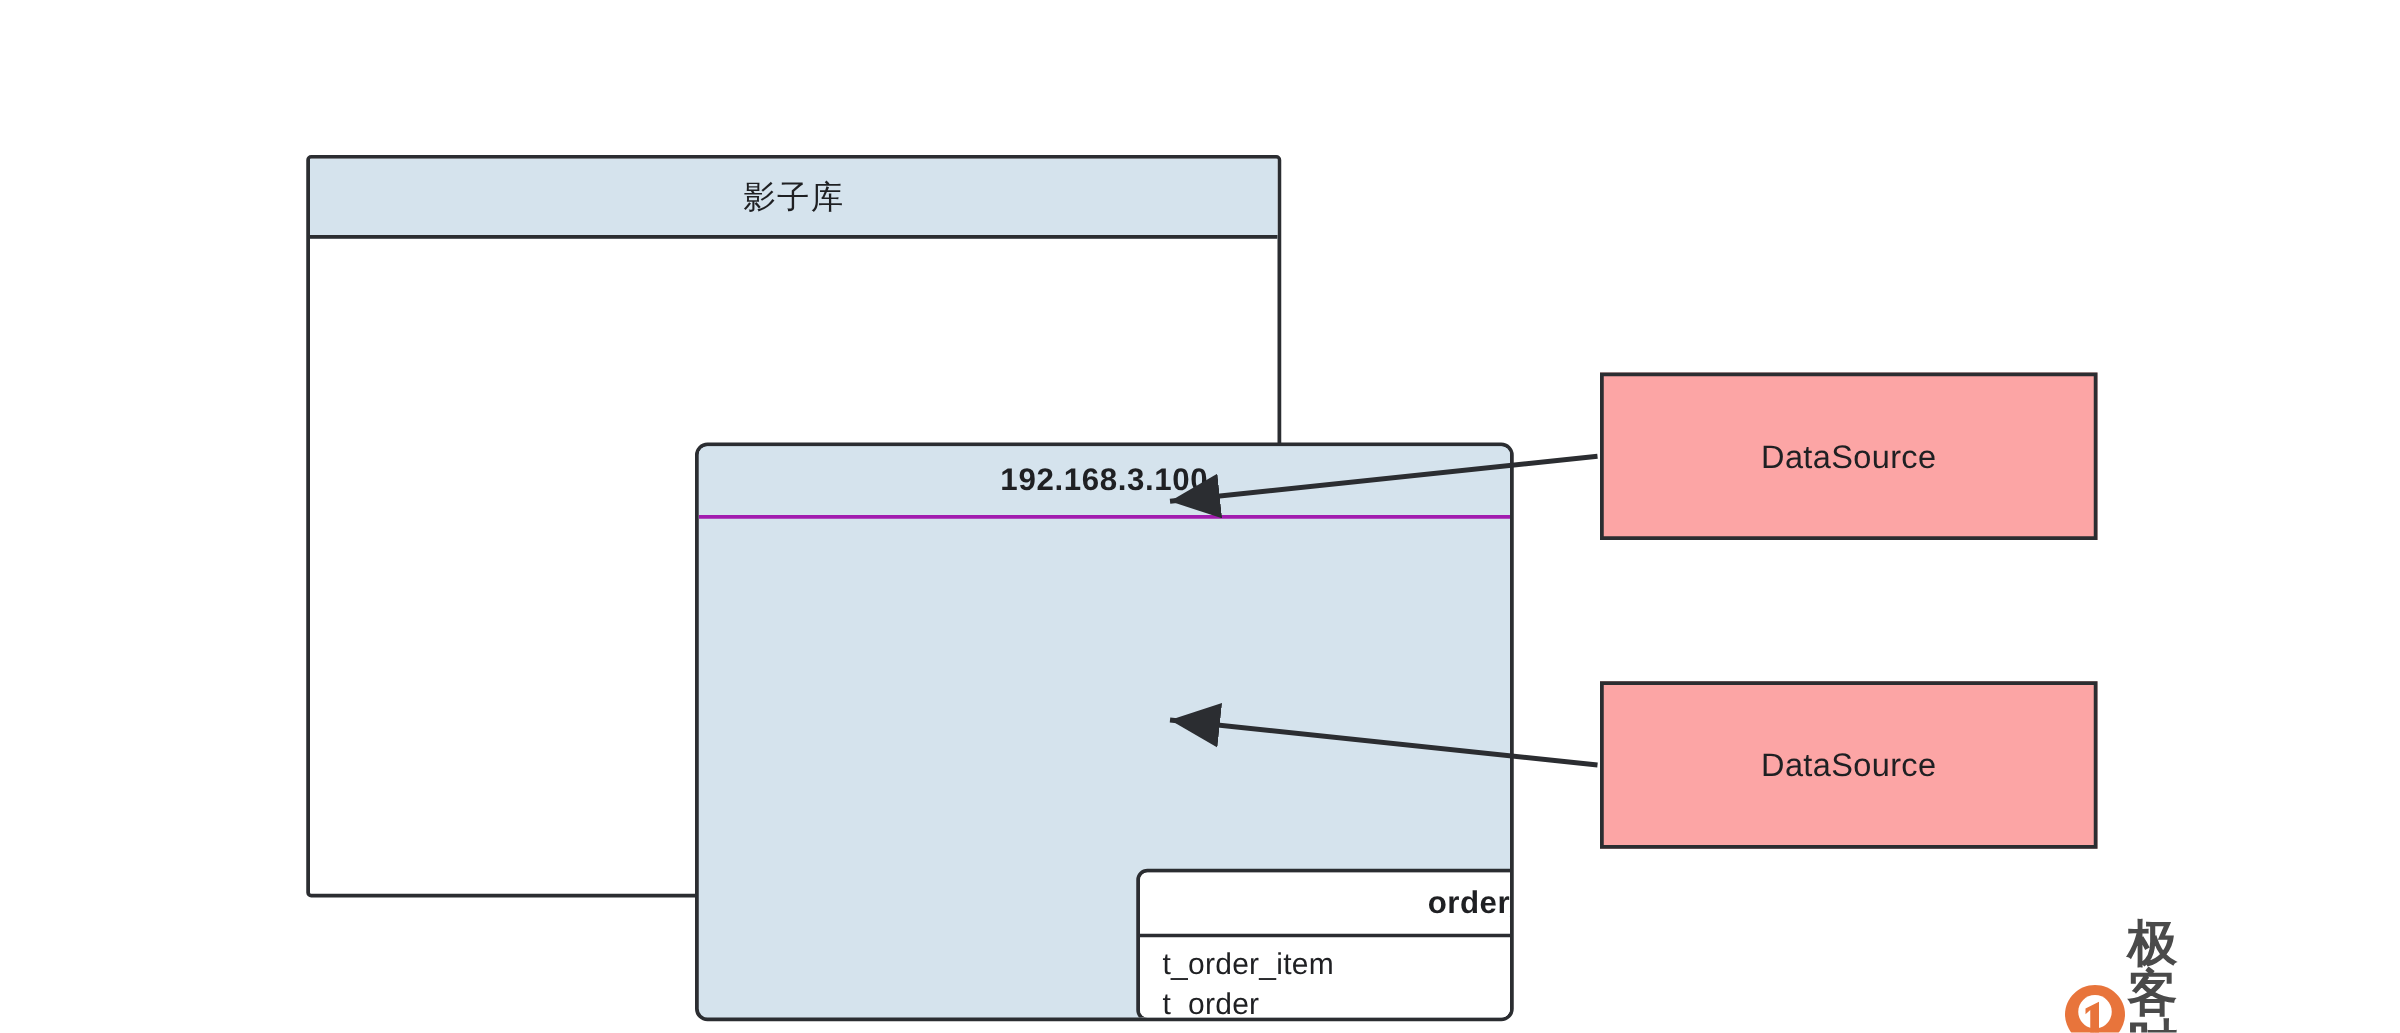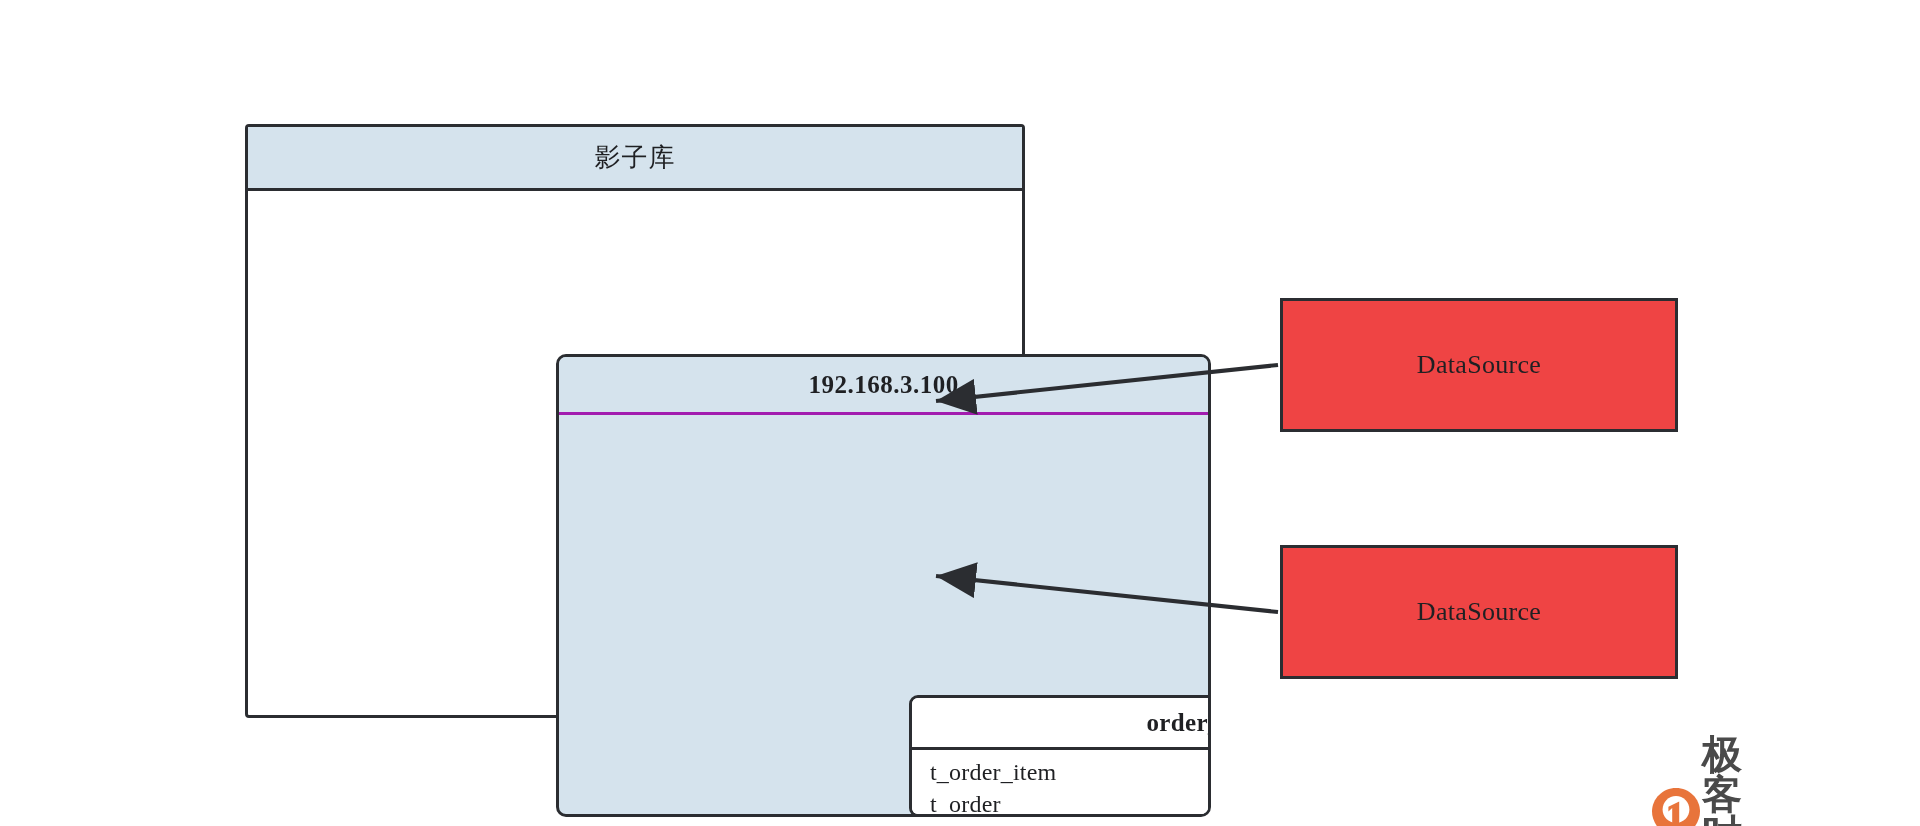--- a/index.html
+++ b/index.html
@@ -16,21 +16,20 @@
     font-family: "Liberation Sans", "DejaVu Sans", sans-serif;
     color: #1f2023;
     -webkit-font-smoothing: antialiased;
   }
 
   #canvas {
     position: absolute;
     inset: 0;
     width: 1776px;
     height: 826px;
-    font-family: Liberation Serif, serif;
   }
 
   
   .box {
     position: absolute;
     box-sizing: border-box;
     border: 3px solid #2b2d31;
     background: #ffffff;
   }
 
@@ -130,21 +129,21 @@
     top: 338px;
     width: 578px;
     height: 122px;
   }
 
   
   .callout {
     position: absolute;
     box-sizing: border-box;
     border: 3px solid #2b2d31;
-    background: #ef4444;
+    background: #fca5a5;
     display: flex;
     flex-direction: column;
     align-items: center;
     justify-content: center;
     text-align: center;
   }
   .callout .line {
     font-size: 26px;
     line-height: 1.42;
     color: #1f2023;

